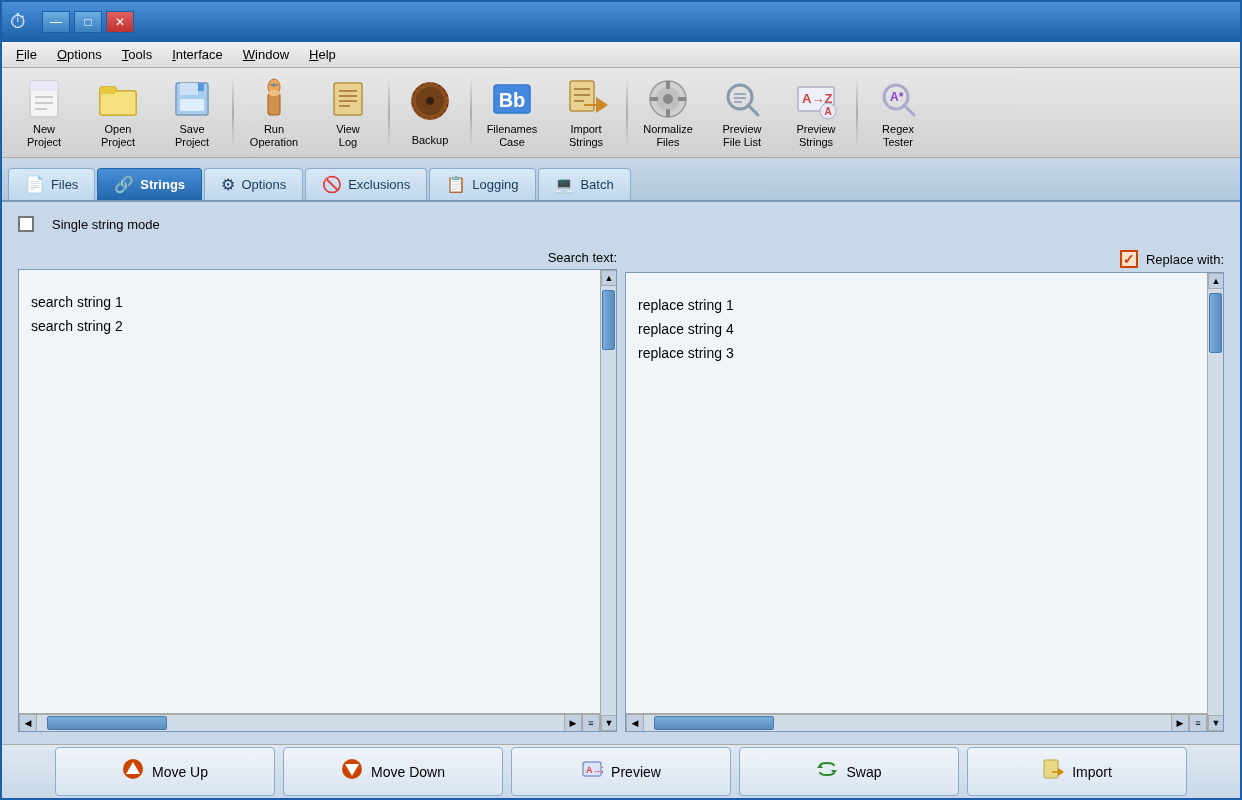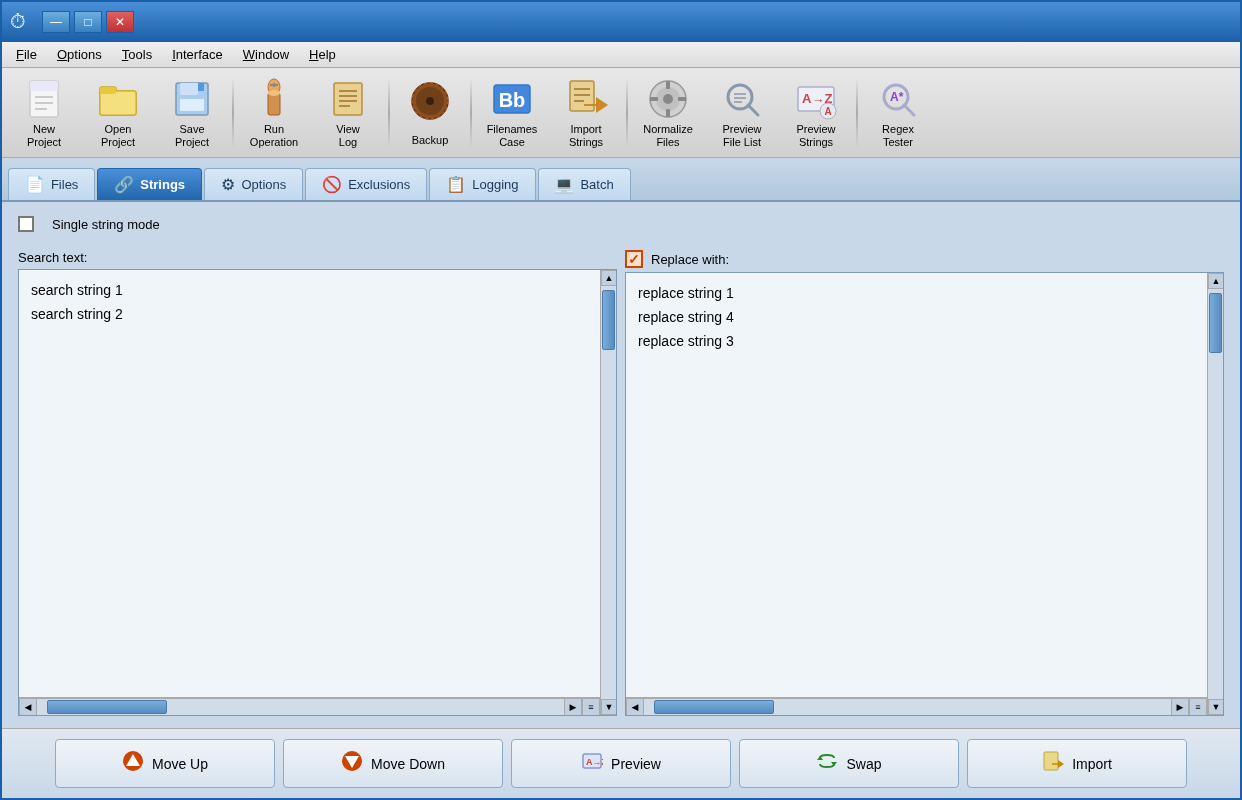--- a/index.html
+++ b/index.html
@@ -196,20 +196,21 @@
       display: flex;
       flex-direction: column;
     }
     .panel-label {
       font-size: 13px;
       margin-bottom: 4px;
       color: #000;
       display: flex;
       align-items: center;
       gap: 8px;
+      justify-content: flex-end;
     }
     .panel-label .replace-checkbox {
       width: 18px;
       height: 18px;
       border: 2px solid #cc4400;
       background: #ffe0cc;
       display: flex;
       align-items: center;
       justify-content: center;
       color: #cc4400;
@@ -222,21 +223,21 @@
       border: 1px solid #7a9ab8;
       background: #f0f5fa;
       overflow: hidden;
       display: flex;
       flex-direction: column;
       position: relative;
     }
     .listbox-inner {
       flex: 1;
       overflow-y: auto;
-      padding: 8px 10px;
+      padding: 20px 10px;
     }
     .string-item {
       padding: 4px 2px;
       font-size: 14px;
       color: #000;
       cursor: pointer;
     }
 
     
     .scrollbar-v {
@@ -314,21 +315,21 @@
       justify-content: center;
       background: #c0d0e0;
       border: 1px solid #aaa;
       font-size: 9px;
     }
 
     
     #bottom-toolbar {
       background: linear-gradient(to bottom, #e0e8f0, #c8d8e8);
       border-top: 1px solid #aaa;
-      height: 70px;
+      height: 54px;
       display: flex;
       align-items: center;
       justify-content: center;
       gap: 8px;
       padding: 0 16px;
     }
     .bottom-btn {
       display: flex;
       align-items: center;
       gap: 8px;

